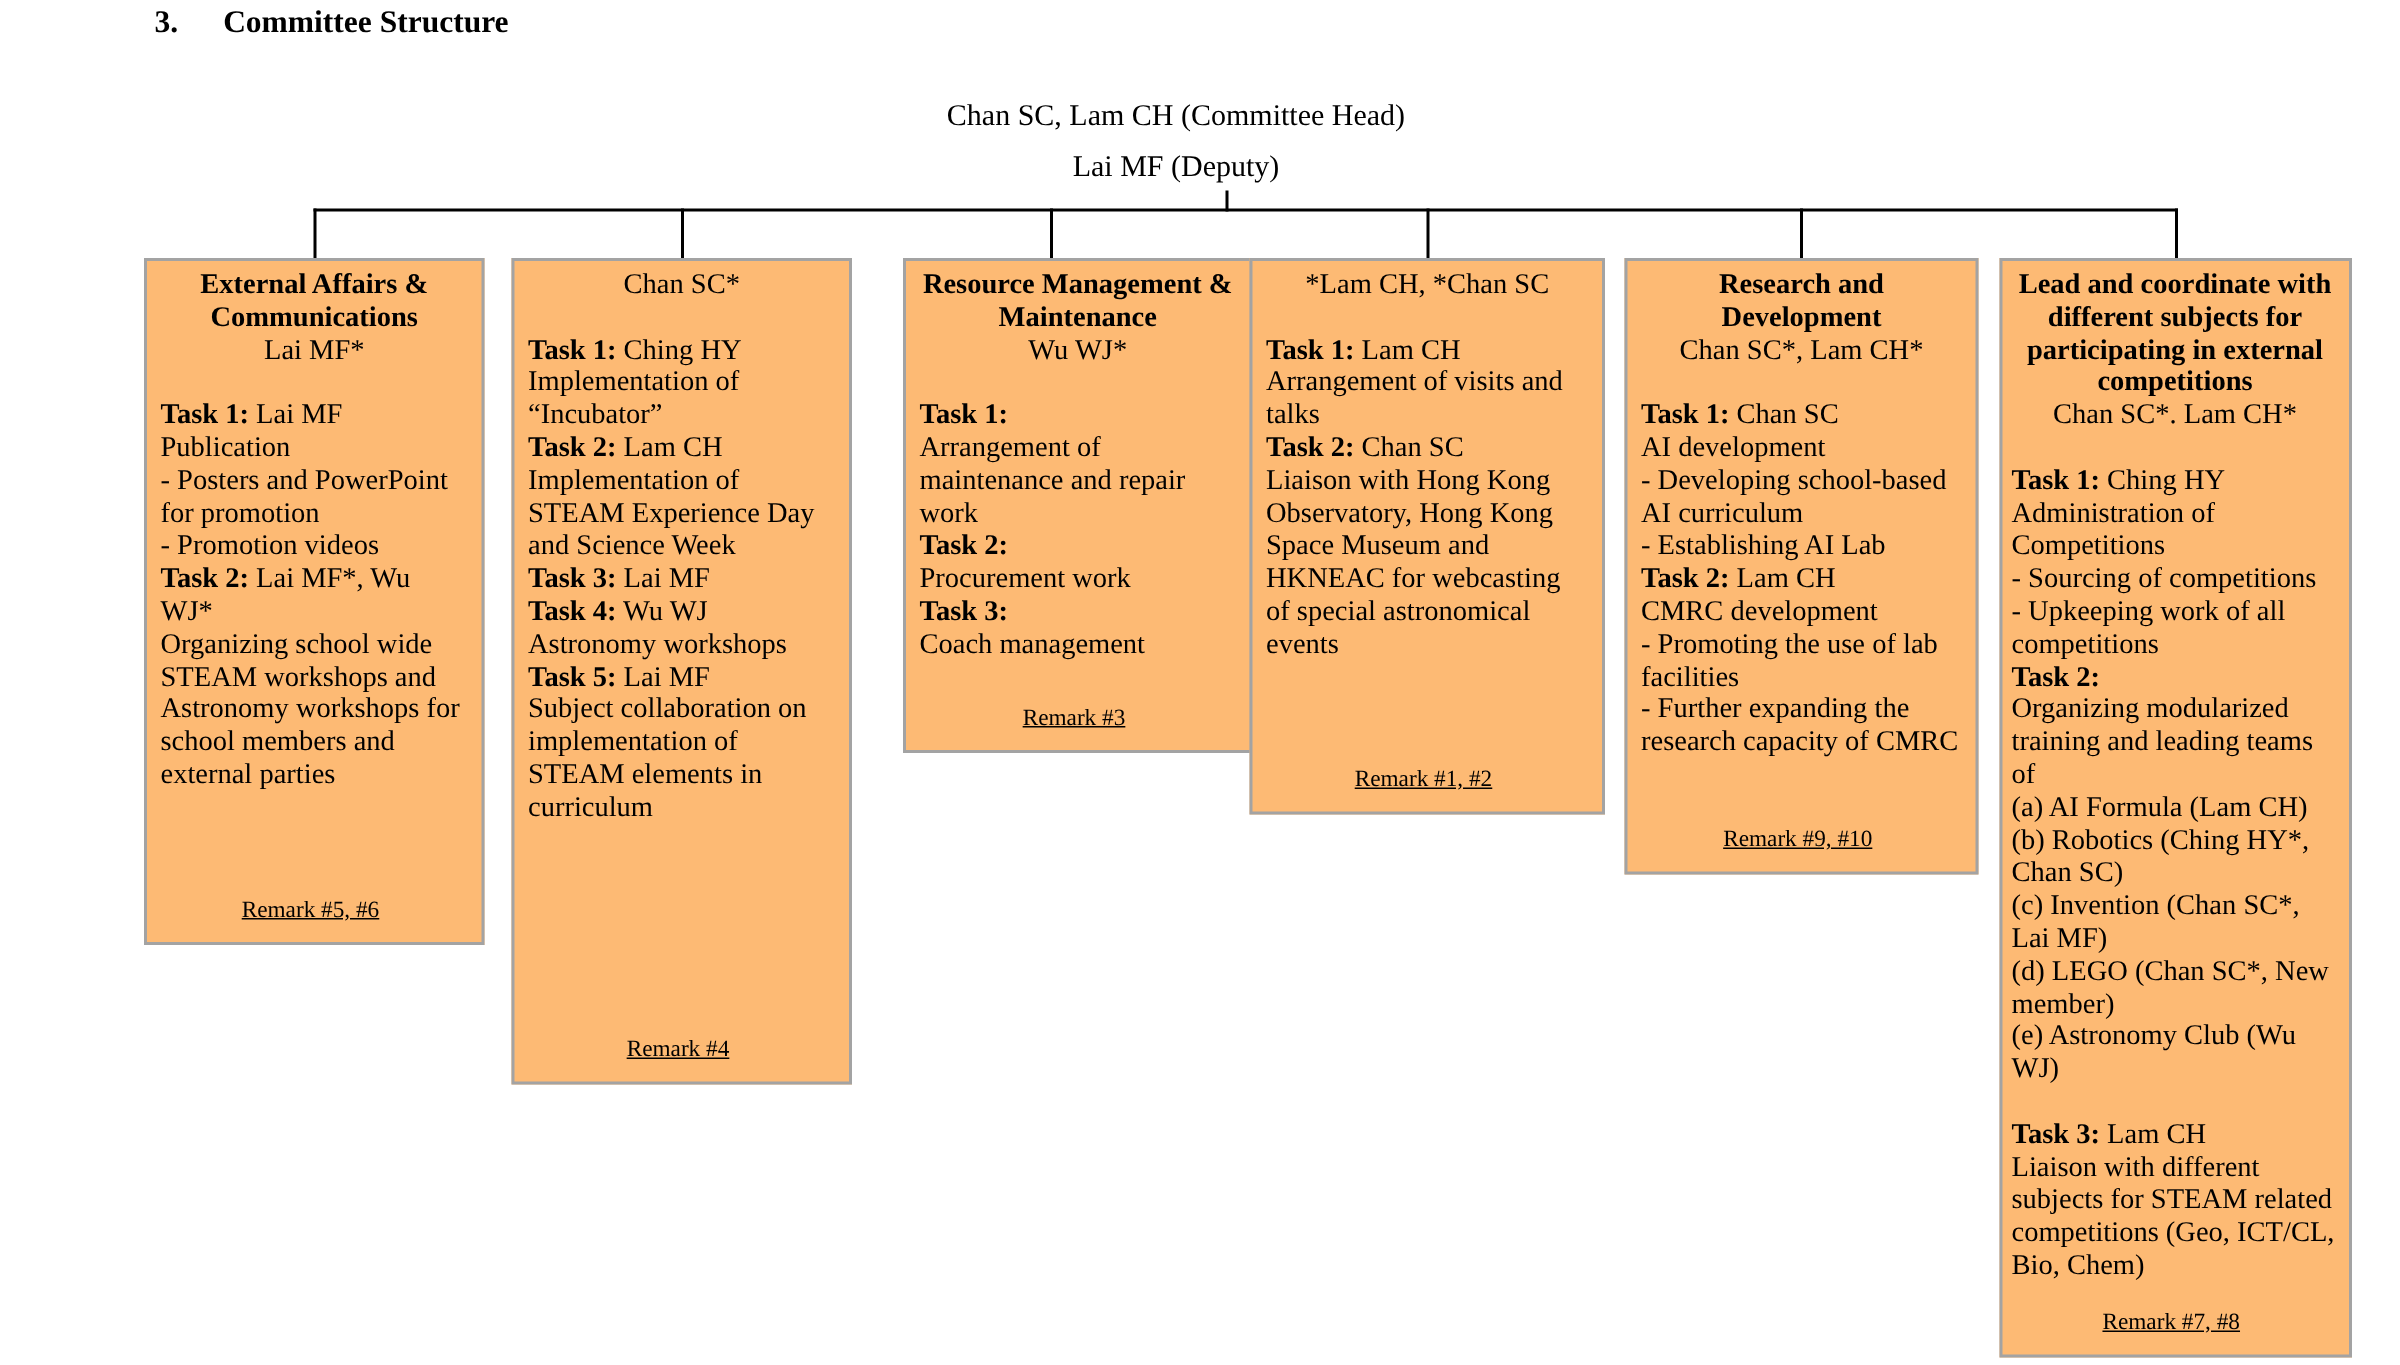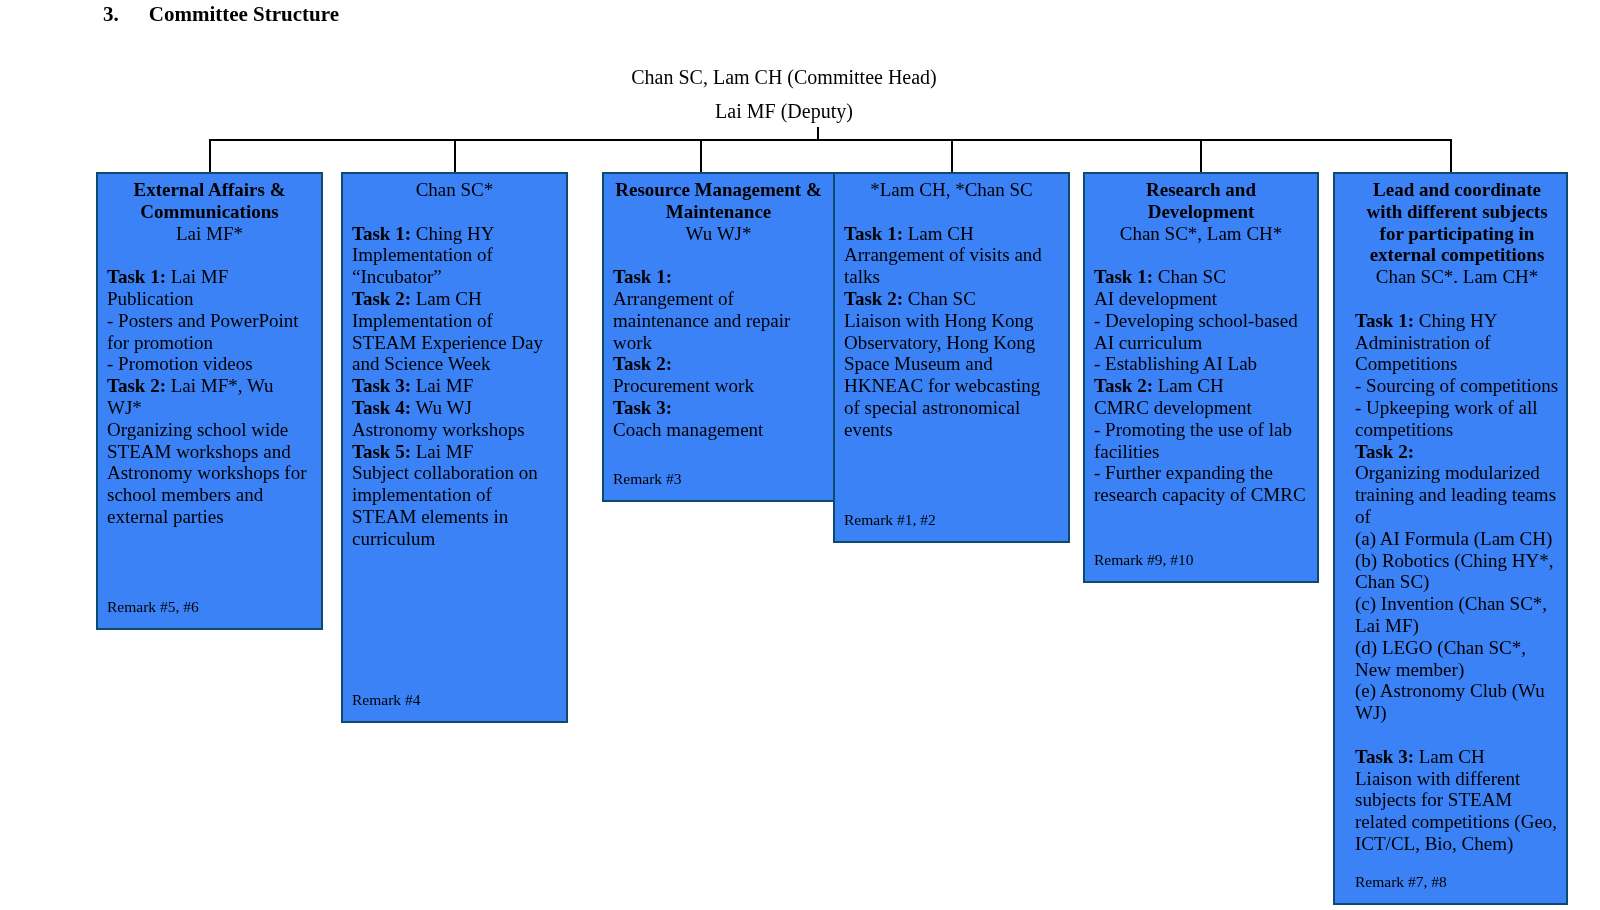--- a/index.html
+++ b/index.html
@@ -11,34 +11,34 @@
     position:absolute;left:103px;top:1px;
     font-weight:bold;font-size:21px;line-height:26px;
     display:flex;gap:30px;
   }
   .org-header{
     position:absolute;left:484px;top:60px;width:600px;
     text-align:center;font-size:20px;line-height:34px;
   }
   .h-line,.v-line{position:absolute;background:#000;}
   .org-box{
-    position:absolute;border:2px solid #0c4a6e;box-sizing:border-box;
-    background:#3b82f6;padding:5px 9px 12px 9px;
+    position:absolute;border:2px solid #a3a3a3;box-sizing:border-box;
+    background:#fdba74;padding:5px 9px 12px 9px;
     display:flex;flex-direction:column;
     font-size:19px;line-height:21.8px;
   }
-  .org-box.b6{padding-left:20px;padding-right:7px;}
+  .org-box.b6{padding-left:6px;padding-right:7px;}
   .box-title{font-weight:bold;text-align:center;}
   .box-lead{text-align:center;}
   .box-gap{height:21.8px;}
   .box-line{}
   .box-line b{font-weight:bold;}
   .box-remark{
-    margin-top:auto;text-align:left;
-    font-size:15.5px;line-height:19px;padding-right:5px;
+    margin-top:auto;text-align:center;
+    font-size:15.5px;line-height:19px;padding-right:5px;text-decoration:underline;
   }
 </style>
 </head>
 <body>
 
 <div class="page">
 
   <div class="doc-title">
     <span>3.</span>
     <span>Committee Structure</span>

